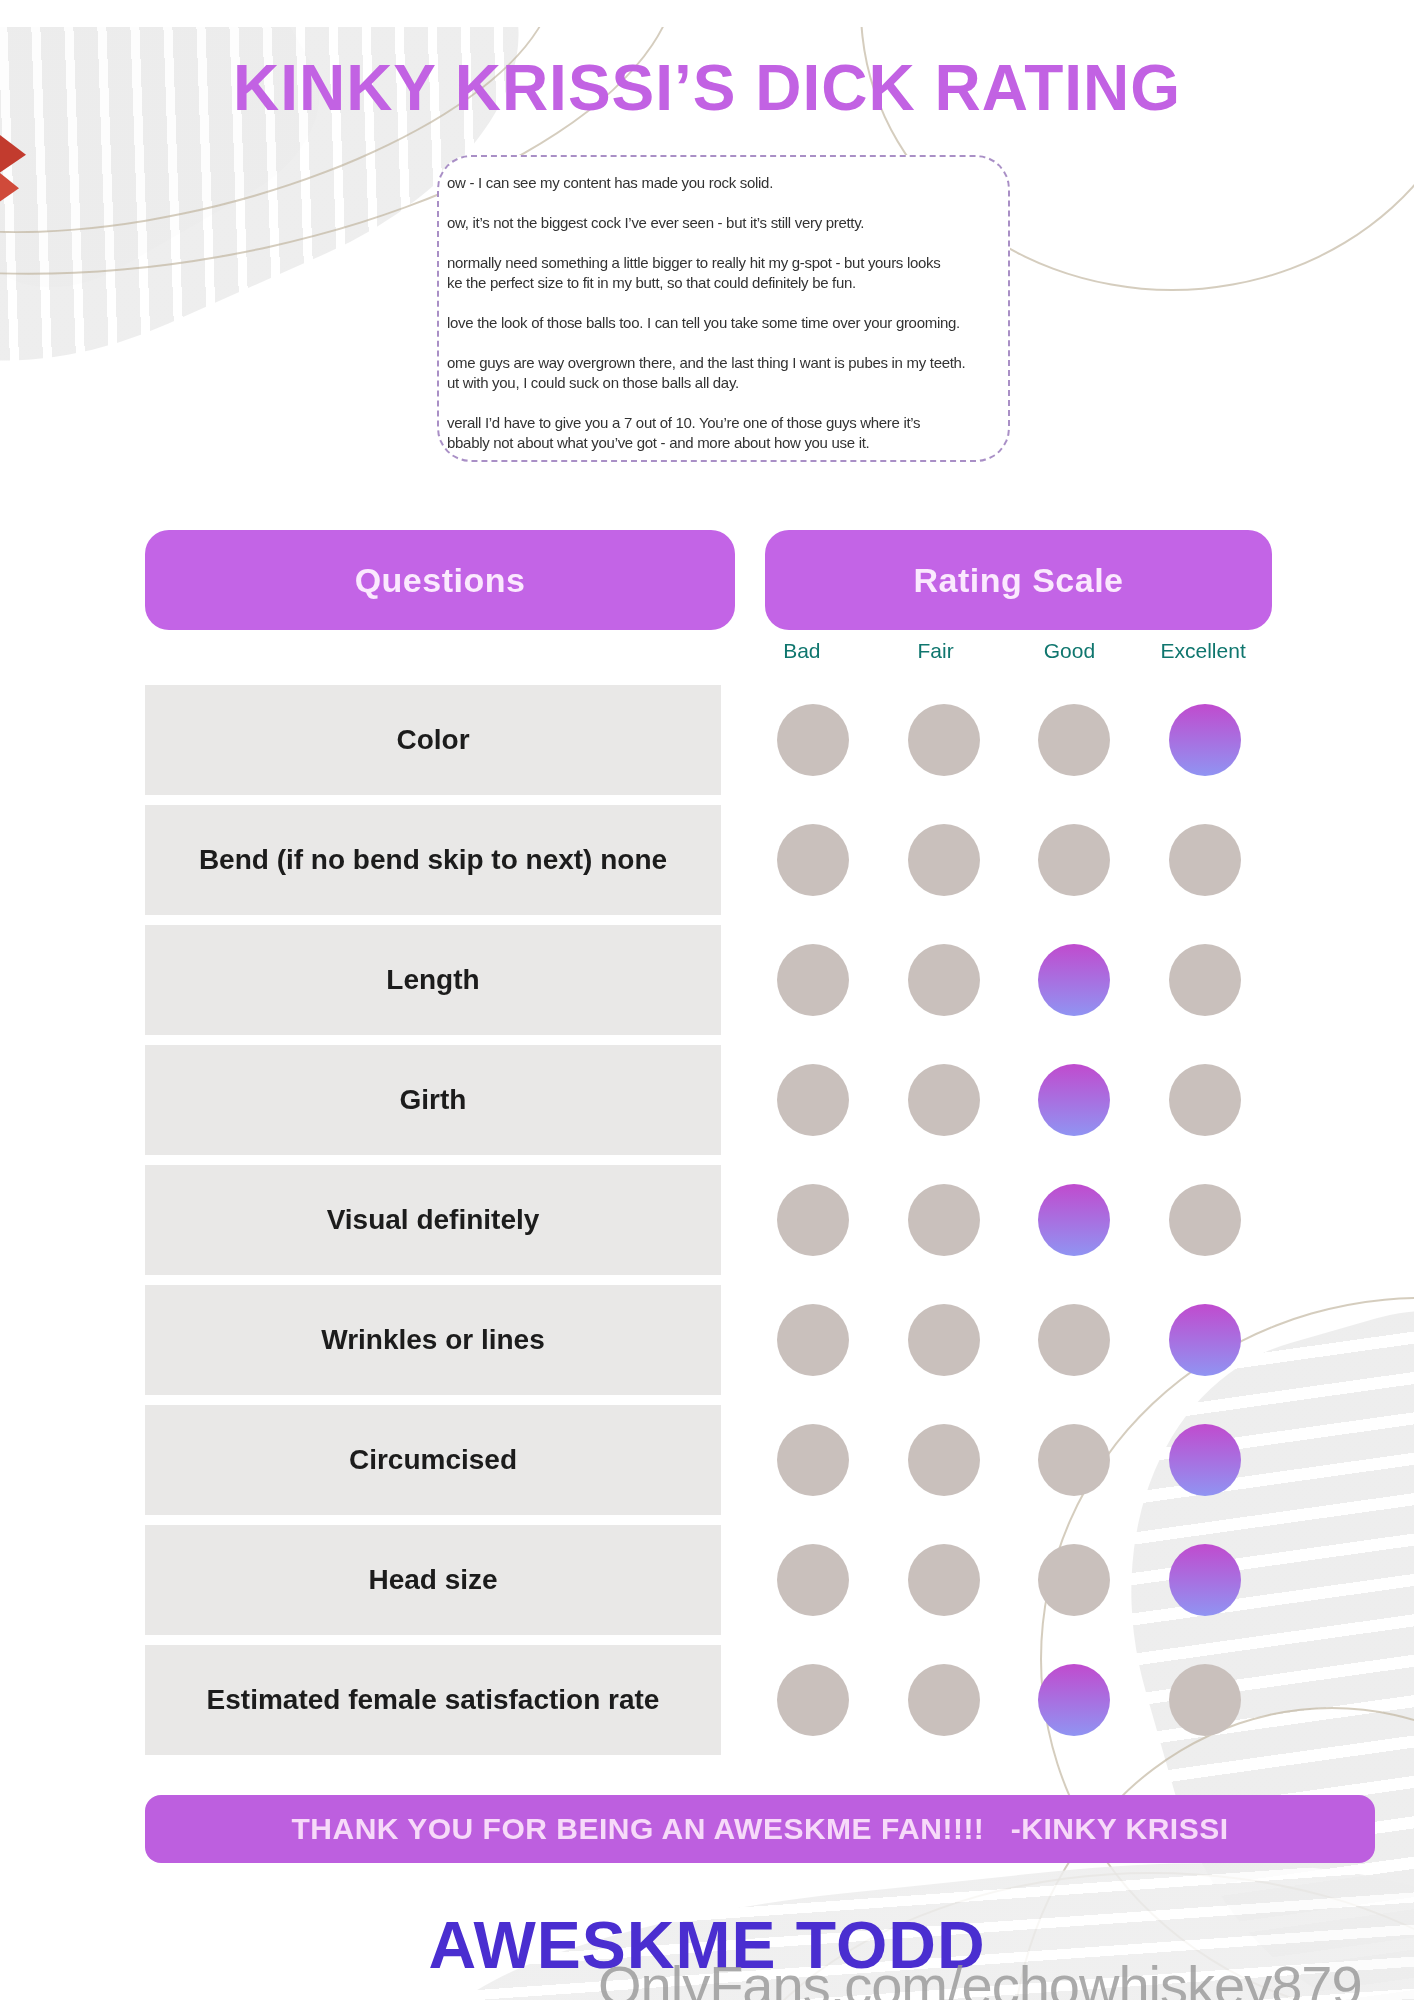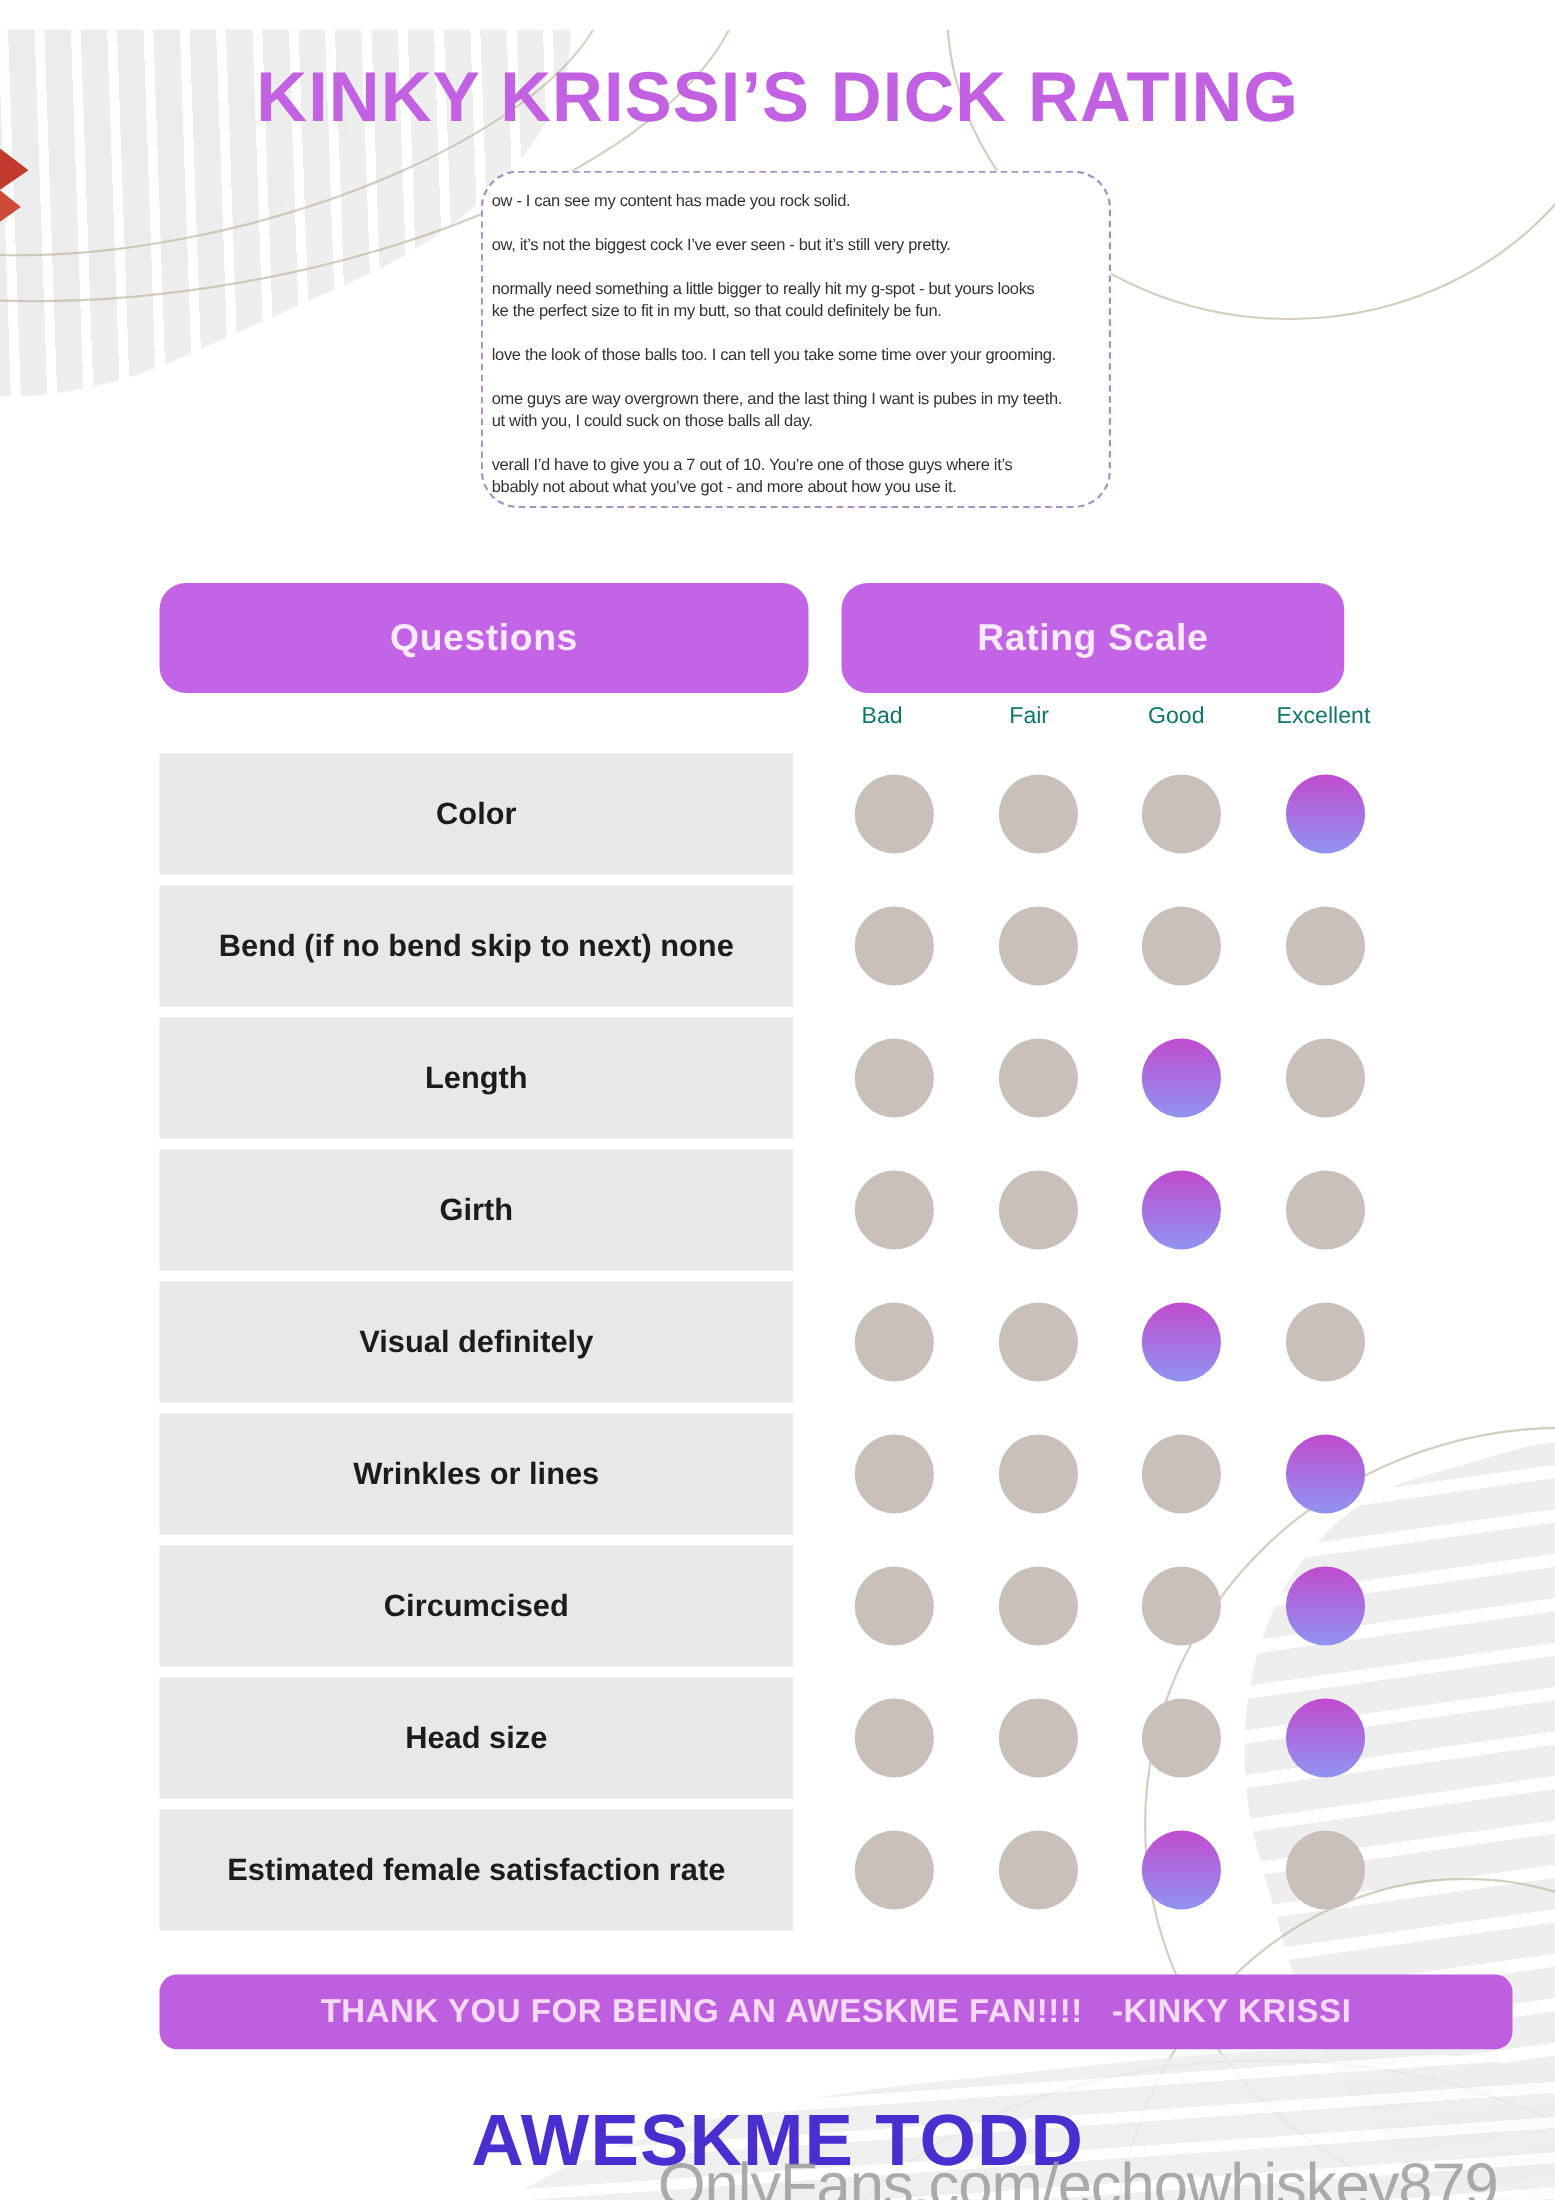--- a/index.html
+++ b/index.html
@@ -48,21 +48,21 @@
     margin:0 0 20px 0;font-size:15px;line-height:20px;letter-spacing:-.3px;
     color:#333;white-space:pre-line;
   }
   .hdr{
     position:absolute;top:503px;height:100px;border-radius:24px;z-index:2;
     background:var(--purple_header,#c364e6);color:#fbe9fe;
     display:flex;align-items:center;justify-content:center;
     font-size:34px;font-weight:700;letter-spacing:.5px;
   }
   .hdr-q{left:145px;width:590px;}
-  .hdr-r{left:765px;width:457px;}
+  .hdr-r{left:765px;width:507px;}
   .scale-labels{
     position:absolute;left:735px;top:612px;width:535px;display:flex;z-index:2;
   }
   .scale-labels span{flex:1;text-align:center;font-size:21px;color:#0f766e;}
   .rows{position:absolute;left:145px;top:658px;width:1125px;z-index:2;}
   .row{display:flex;height:110px;margin-bottom:10px;gap:27px;}
   .qlabel{
     width:590px;background:#e9e8e7;display:flex;align-items:center;justify-content:center;
     font-size:28px;font-weight:700;color:#1c1c1c;text-align:center;padding:0 6px;box-sizing:border-box;
   }

